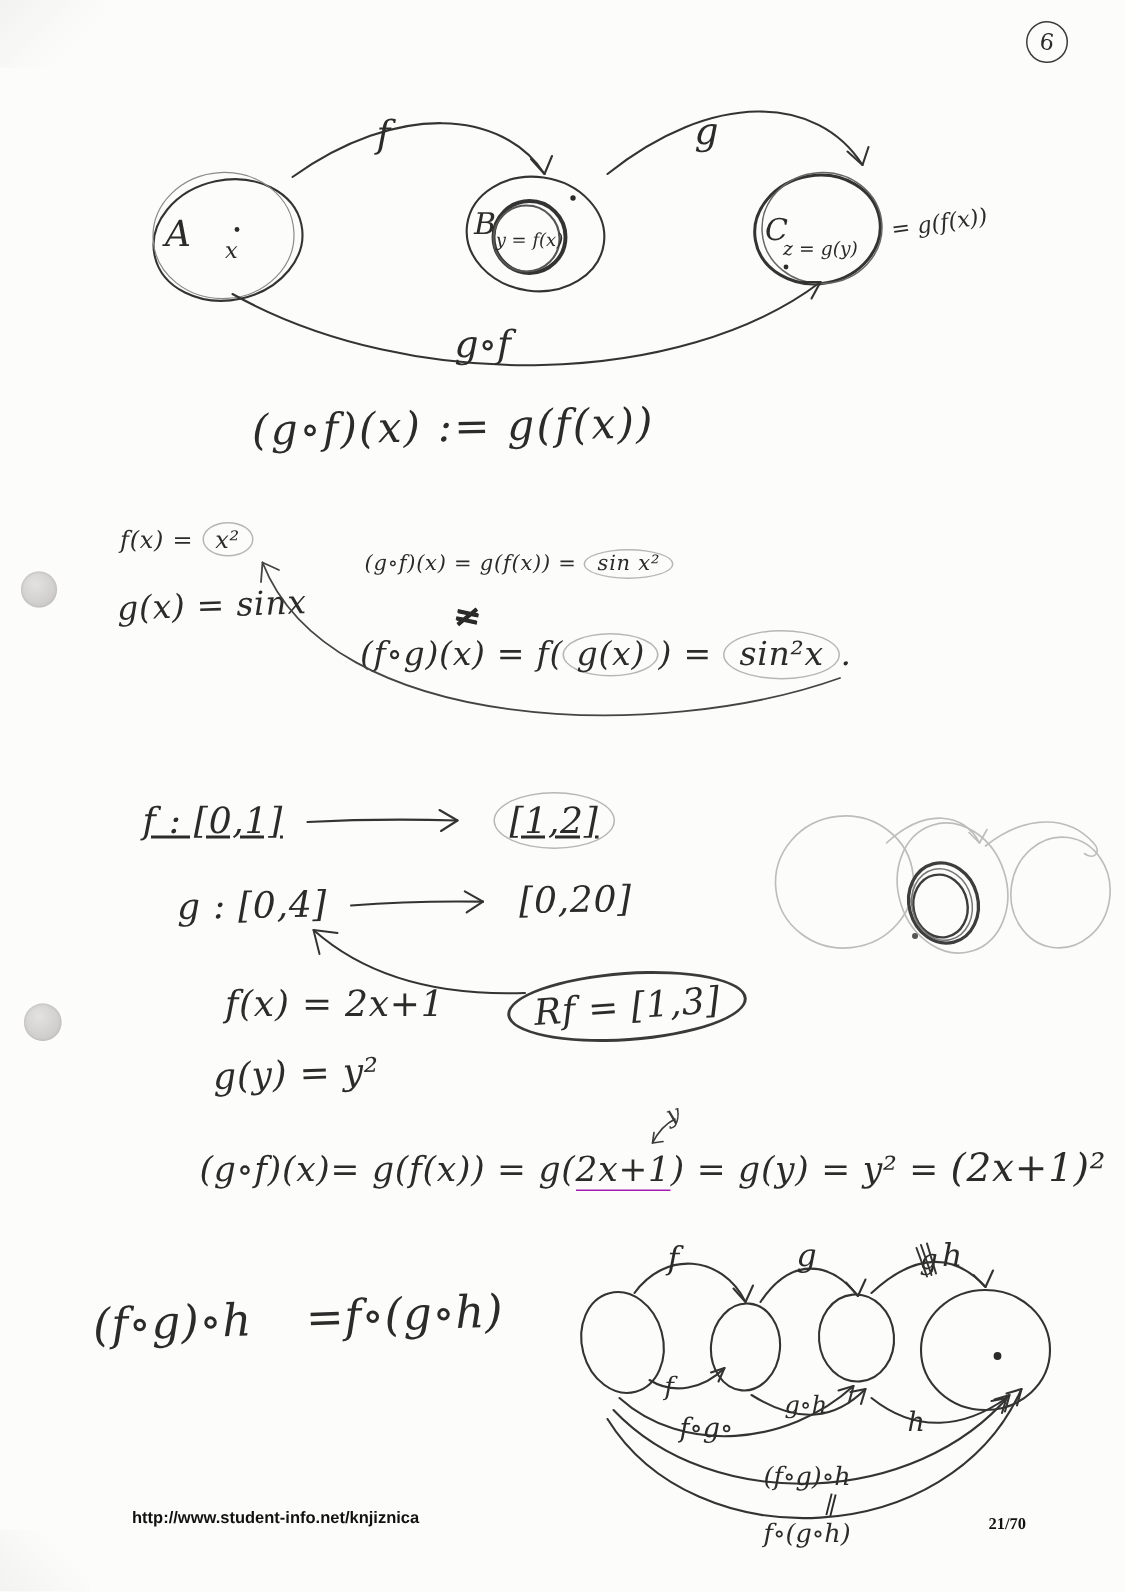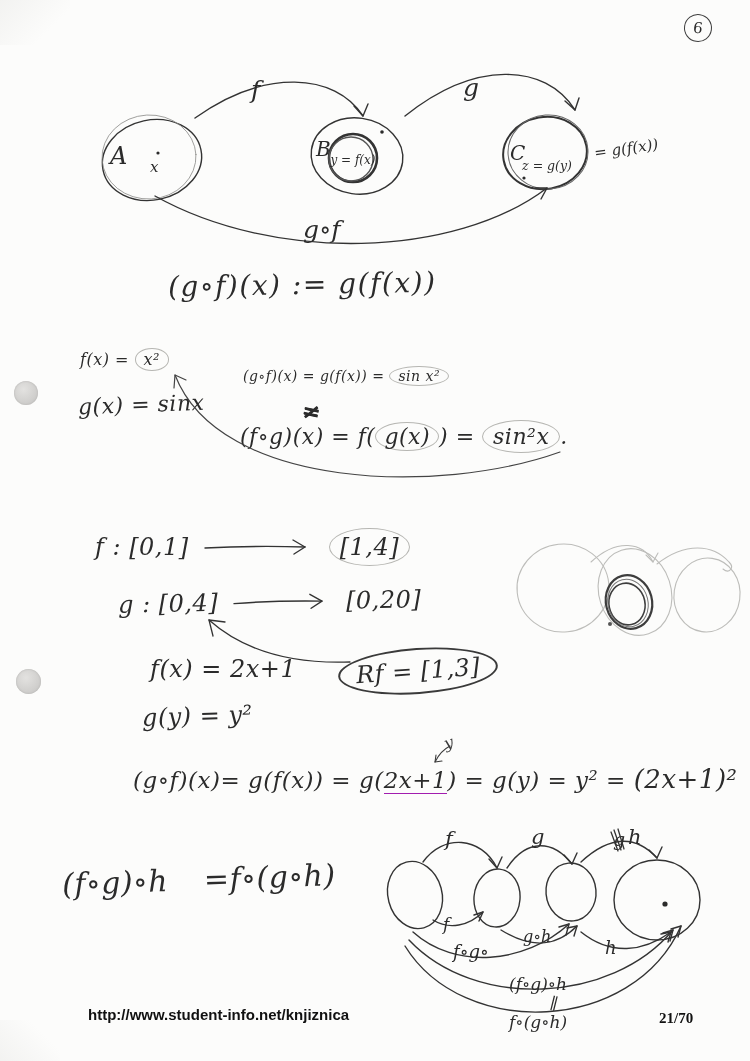--- a/index.html
+++ b/index.html
@@ -10,21 +10,21 @@
   svg{overflow:visible;}
   svg path, svg ellipse, svg circle, svg line{fill:none;stroke:#333;stroke-width:1.4;stroke-linecap:round;}
   svg text{font-family:"DejaVu Serif",serif;font-style:italic;fill:#2b2b2b;stroke:none;}
   .pencil{stroke:#bdbdba !important;}
   .pc{border:1.5px solid #b6b6b2;border-radius:50%;padding:1px 8px;display:inline-block;}
   .ic{border:2px solid #3a3a3a;border-radius:50%;padding:7px 16px;display:inline-block;transform:rotate(-4deg);}
   .u{border-bottom:1px solid #a21caf;padding-bottom:0;}
   .flexrow{display:flex;align-items:center;}
   .neq{font-weight:bold;display:inline-block;transform:rotate(12deg);text-shadow:0.6px 0.4px 0 #222;}
   .hole{border-radius:50%;background:radial-gradient(circle at 40% 35%, #e3e2e0 0%, #d2d1cf 55%, #c3c2c0 100%);box-shadow:inset 0 0 2px #b0afad;}
-  .footer{font-family:"Liberation Sans",sans-serif;font-weight:bold;font-size:15px;color:#111;}
+  .footer{font-family:"Liberation Sans",sans-serif;font-weight:bold;font-size:11px;color:#111;}
   .circle6{width:26px;height:26px;border:1.6px solid #3c3c3c;border-radius:50%;display:flex;align-items:center;justify-content:center;font-size:15px;transform:rotate(8deg);}
   .streak{background:linear-gradient(135deg, #ececea 0%, rgba(255,255,255,0) 70%);opacity:.6;}
 </style>
 </head>
 <body>
 
 <div class="abs streak" style="left:0;top:0;width:70px;height:45px;"></div>
 <div class="abs streak" style="left:0;top:1020px;width:60px;height:41px;transform:scaleY(-1);"></div>
 
 <div class="abs hole" style="left:14px;top:381px;width:24px;height:24px;"></div>
@@ -97,27 +97,27 @@
 <div class="abs hw" style="left:240px;top:420px;font-size:22px;">
   <span>(f∘g)(x) = f(</span><span class="pc">g(x)</span><span>) =</span>
   <span class="pc" style="padding:3px 10px;text-align:right;">sin²x</span><span>.</span>
 </div>
 
 <svg class="abs" style="left:140px;top:360px;" width="430" height="125" viewBox="0 0 430 125">
   <path d="M 420 92 C 300 135, 80 130, 35 15" style="stroke:#444;stroke-width:1.2;"></path>
   <path d="M 35 15 L 34 28 M 35 15 L 46 20" style="stroke:#444;stroke-width:1.2;"></path>
 </svg>
 
-<div class="abs hw flexrow" style="left:95px;top:528px;font-size:24px;gap:14px;">
+<div class="abs hw flexrow" style="left:95px;top:528px;font-size:24px;gap:14px;text-decoration:underline;">
   <span>f : [0,1]</span>
   <svg width="112" height="18" viewBox="0 0 112 18">
     <path d="M 2 10 C 40 8, 70 8, 102 9"></path>
     <path d="M 102 9 L 90 2 M 102 9 L 91 16"></path>
   </svg>
-  <span class="pc" style="padding:4px 10px;">[1,4]</span>
+  <span class="pc" style="padding:4px 10px;">[1,2]</span>
 </div>
 <div class="abs hw flexrow" style="left:118px;top:588px;font-size:24px;gap:14px;transform:rotate(-1deg);">
   <span>g : [0,4]</span>
   <svg width="100" height="18" viewBox="0 0 100 18">
     <path d="M 2 10 C 35 8, 60 8, 90 9"></path>
     <path d="M 90 9 L 78 2 M 90 9 L 79 16"></path>
   </svg>
   <span>[0,20]</span>
 </div>
 

